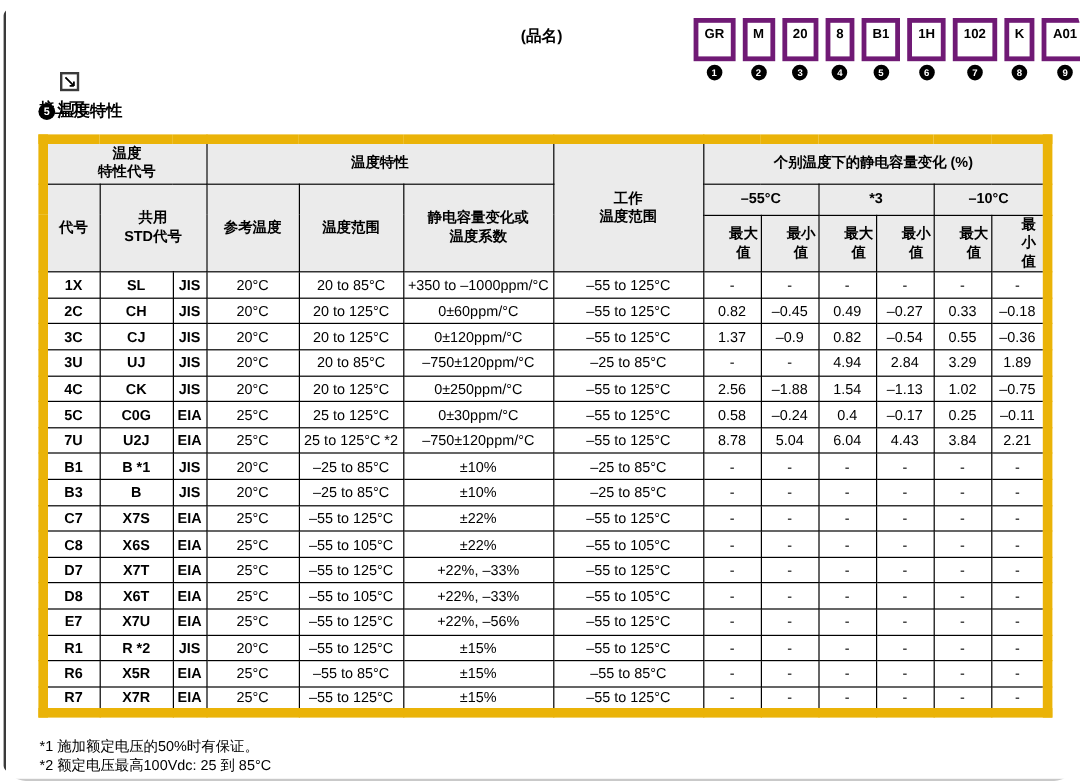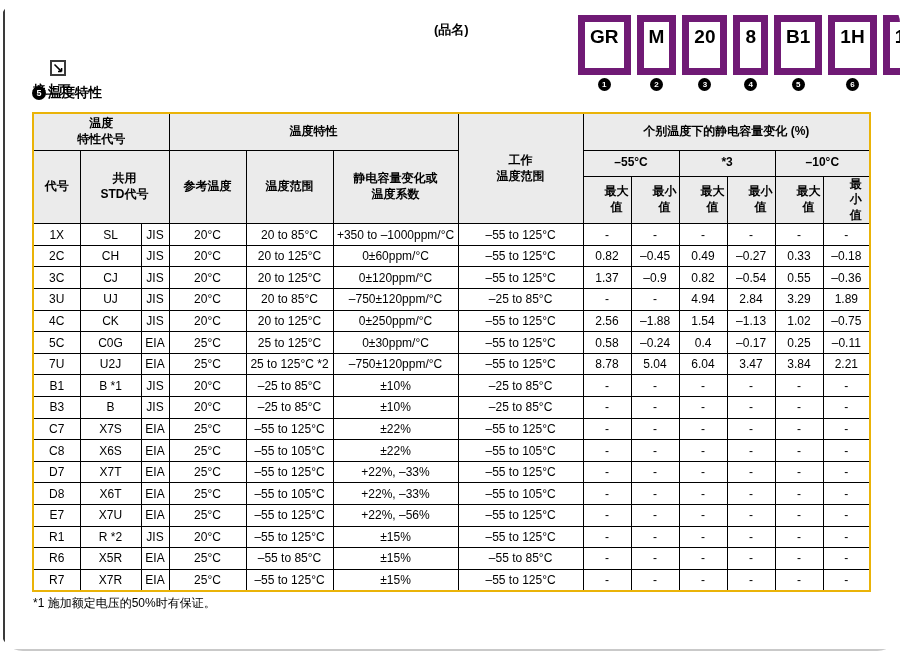--- a/index.html
+++ b/index.html
@@ -9,54 +9,54 @@
     font-family: "Liberation Sans", sans-serif; color: #000; overflow: hidden; border-radius: 23px;
   }
   .left-rule { position:absolute; left:3px; top:0; width:2px; height:651px; background:#3a3a3a; }
   .bottom-rule { position:absolute; left:0; bottom:0; width:900px; height:2px; background:#c9c9c9; }
 
   
   .hinmei { position:absolute; left:434px; top:21px; font-size:13px; font-weight:bold; }
   .pn-row { position:absolute; left:578px; top:15px; display:flex; gap:6px; align-items:flex-start; }
   .pn-item { display:flex; flex-direction:column; align-items:center; gap:3px; }
   .pn-box {
-    border:7px solid #701a75; background:#fff; font-weight:bold; font-size:19px;
-    line-height:1; padding:5px 5px 22px; min-width:18px; text-align:center;
+    border:4px solid #701a75; background:#fff; font-weight:bold; font-size:11px;
+    line-height:1; padding:5px 5px 12px; min-width:18px; text-align:center;
   }
   .pn-dot {
     width:13px; height:13px; border-radius:50%; background:#000; color:#fff;
     font-size:8px; font-weight:bold; display:flex; align-items:center; justify-content:center;
   }
 
   
   .cont { position:absolute; left:33px; top:60px; display:flex; align-items:center; gap:6px; font-size:12.5px; font-weight:bold;flex-direction:column; }
   .cont-icon { width:16px; height:16px; border:2px solid #3a3a3a; display:flex; align-items:center; justify-content:center; background:#fff; }
   .sec-title { position:absolute; left:32px; top:84px; display:flex; align-items:center; gap:2px; font-weight:bold; font-size:13.5px; }
   .sec-dot { width:14px; height:14px; border-radius:50%; background:#000; color:#fff; font-size:9px; font-weight:bold; display:flex; align-items:center; justify-content:center; }
 
   
   table.spec {
     position:absolute; left:32px; top:112px; width:837px;
-    border-collapse:collapse; table-layout:fixed; border:2px solid #eab308;
+    border-collapse:collapse; table-layout:fixed; border:8px solid #eab308;
   }
   .spec th, .spec td {
     border:1px solid #000; text-align:center; vertical-align:middle;
     padding:0 2px; overflow:hidden;
   }
   .spec thead th {
     background:#ebebeb; font-size:12px; font-weight:bold;
     white-space:pre-line; line-height:1.3;
   }
   .spec thead tr.hr1 th { height:37px; }
   .spec thead tr.hr2 th { height:26px; }
   .spec thead tr.hr3 th { height:25px;padding-left:21px; }
   .spec tbody td { font-size:12px; height:21.6px; line-height:1; background:#fff; font-weight:normal; }
-  .spec tbody td.b { font-weight:normal; }
-
-  .footnotes { position:absolute; left:33px; top:595px; font-size:12px; line-height:16px; }
+  .spec tbody td.b { font-weight:bold; }
+
+  .footnotes { position:absolute; left:33px; top:614px; font-size:12px; line-height:16px; }
   .footnotes div { white-space:pre; }
 </style>
 </head>
 <body>
 
 <div class="page">
   <div class="left-rule"></div>
   <div class="bottom-rule"></div>
 
   <div class="hinmei">(品名)</div>
@@ -276,21 +276,21 @@
           <td class="b">7U</td>
           <td class="b">U2J</td>
           <td class="b">EIA</td>
           <td>25°C</td>
           <td>25 to 125°C *2</td>
           <td>–750±120ppm/°C</td>
           <td>–55 to 125°C</td>
           <td>8.78</td>
           <td>5.04</td>
           <td>6.04</td>
-          <td>3.47</td>
+          <td>4.43</td>
           <td>3.84</td>
           <td>2.21</td>
         </tr>
 
         <tr>
           <td class="b">B1</td>
           <td class="b">B *1</td>
           <td class="b">JIS</td>
           <td>20°C</td>
           <td>–25 to 85°C</td>
@@ -445,14 +445,15 @@
           <td>-</td>
           <td>-</td>
           <td>-</td>
           <td>-</td>
         </tr>
       </tbody>
   </table>
 
   <div class="footnotes">
     <div>*1 施加额定电压的50%时有保证。</div>
+    <div>*2 额定电压最高100Vdc: 25 到 85°C</div>
   </div>
 </div>
 
 </body></html>

